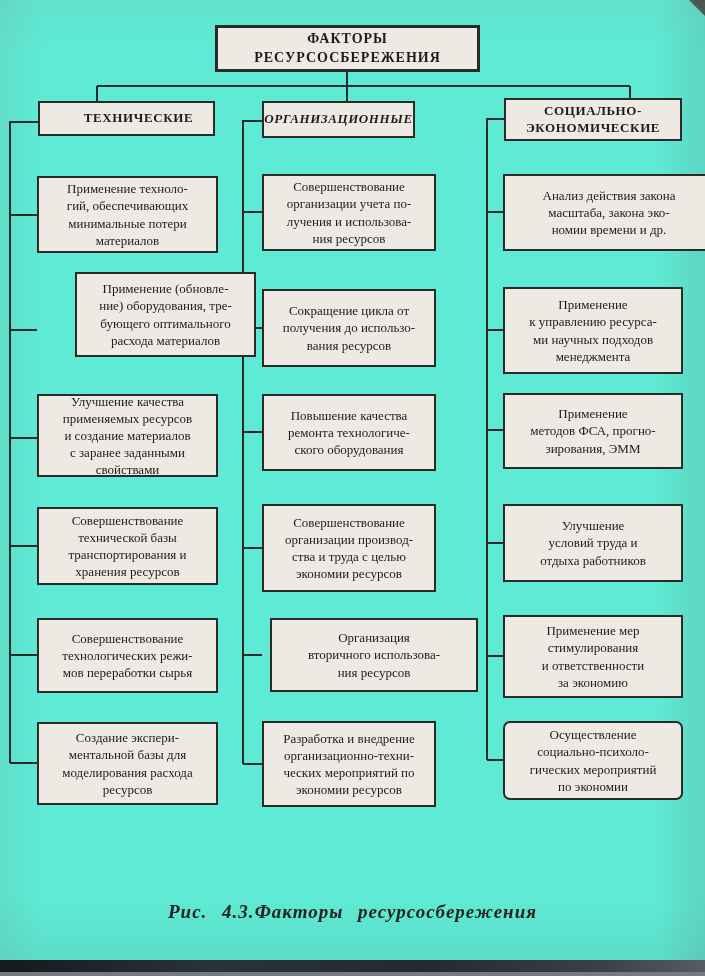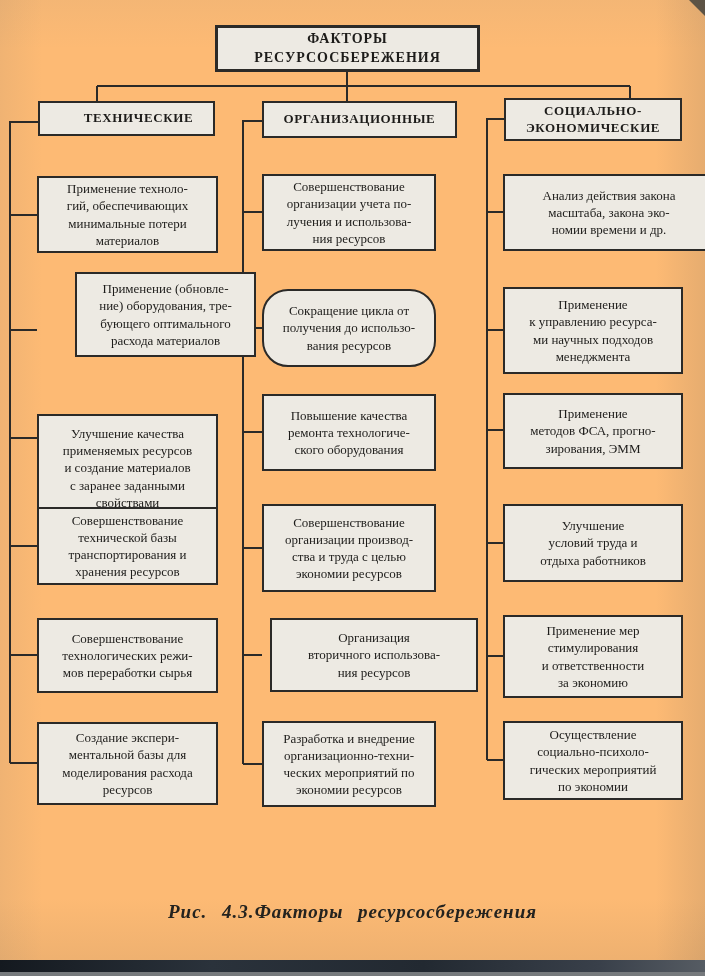--- a/index.html
+++ b/index.html
@@ -1,20 +1,20 @@
 <!DOCTYPE html>
 <html><head>
 <meta charset="utf-8">
 <style>
   html,body{margin:0;padding:0;background:#9a978f;}
   .page{
     position:relative;
     width:705px;height:976px;
     margin:0 auto;
-    background:#fdba74;
+    background:#5eead4;
     overflow:hidden;
     font-family:"Liberation Serif","DejaVu Serif",serif;
     color:#1d1c1a;
   }
   
   .page::before{
     content:"";position:absolute;inset:0;pointer-events:none;
     background:
       linear-gradient(90deg, rgba(120,115,105,.10) 0%, rgba(0,0,0,0) 6%, rgba(0,0,0,0) 93%, rgba(90,88,82,.14) 100%),
       linear-gradient(180deg, rgba(140,135,125,.08) 0%, rgba(0,0,0,0) 5%, rgba(0,0,0,0) 92%, rgba(70,70,66,.10) 100%);
@@ -103,54 +103,54 @@
         <path d="M487 430 H504"></path>
       <path d="M487 543 H504"></path>
         <path d="M487 656 H504"></path>
         <path d="M487 760 H504"></path>
     </g>
   </svg>
 
   <div class="box title-box" style="left:215px;top:25px;width:265px;height:47px;">ФАКТОРЫ РЕСУРСОСБЕРЕЖЕНИЯ</div>
 
   <div class="box header-box" style="left:38px;top:101px;width:177px;height:35px;padding-left:27px;">ТЕХНИЧЕСКИЕ</div>
-  <div class="box header-box" style="left:262px;top:101px;width:195px;height:37px;">ОРГАНИЗАЦИОННЫЕ</div>
+  <div class="box header-box" style="left:262px;top:101px;width:153px;height:37px;font-style:italic;">ОРГАНИЗАЦИОННЫЕ</div>
   <div class="box header-box" style="left:504px;top:98px;width:178px;height:43px;">СОЦИАЛЬНО-
 ЭКОНОМИЧЕСКИЕ</div>
 
   <div class="box" style="left:37px;top:176px;width:181px;height:77px;">Применение техноло-
 гий, обеспечивающих
 минимальные потери
 материалов</div>
   <div class="box" style="left:37px;top:272px;width:181px;height:85px;margin-left:38px;">Применение (обновле-
 ние) оборудования, тре-
 бующего оптимального
 расхода материалов</div>
-  <div class="box" style="left:37px;top:394px;width:181px;height:108px;margin-top:20px;">Улучшение качества
+  <div class="box" style="left:37px;top:394px;width:181px;height:83px;">Улучшение качества
 применяемых ресурсов
 и создание материалов
 с заранее заданными
 свойствами</div>
   <div class="box" style="left:37px;top:507px;width:181px;height:78px;">Совершенствование
 технической базы
 транспортирования и
 хранения ресурсов</div>
   <div class="box" style="left:37px;top:618px;width:181px;height:75px;">Совершенствование
 технологических режи-
 мов переработки сырья</div>
   <div class="box" style="left:37px;top:722px;width:181px;height:83px;">Создание экспери-
 ментальной базы для
 моделирования расхода
 ресурсов</div>
 
   <div class="box" style="left:262px;top:174px;width:174px;height:77px;">Совершенствование
 организации учета по-
 лучения и использова-
 ния ресурсов</div>
-  <div class="box" style="left:262px;top:289px;width:174px;height:78px;border-radius:26px;">Сокращение цикла от
+  <div class="box" style="left:262px;top:289px;width:174px;height:78px;">Сокращение цикла от
 получения до использо-
 вания ресурсов</div>
   <div class="box" style="left:262px;top:394px;width:174px;height:77px;">Повышение качества
 ремонта технологиче-
 ского оборудования</div>
   <div class="box" style="left:262px;top:504px;width:174px;height:88px;">Совершенствование
 организации производ-
 ства и труда с целью
 экономии ресурсов</div>
   <div class="box" style="left:262px;top:618px;width:208px;height:74px;margin-left:8px;">Организация
@@ -171,21 +171,21 @@
   <div class="box" style="left:503px;top:393px;width:180px;height:76px;">Применение
 методов ФСА, прогно-
 зирования, ЭММ</div>
   <div class="box" style="left:503px;top:504px;width:180px;height:78px;">Улучшение
 условий труда и
 отдыха работников</div>
   <div class="box" style="left:503px;top:615px;width:180px;height:83px;">Применение мер
 стимулирования
 и ответственности
 за экономию</div>
-  <div class="box" style="left:503px;top:721px;width:180px;height:79px;">Осуществление
+  <div class="box" style="left:503px;top:721px;width:180px;height:79px;border-radius:7px;">Осуществление
 социально-психоло-
 гических мероприятий
 по экономии</div>
 
   <div class="caption">
     <span class="cap-label">Рис. 4.3.</span><span>Факторы ресурсосбережения</span>
   </div>
 
   <div class="corner-mark"></div>
   <div class="bottom-band"></div>

